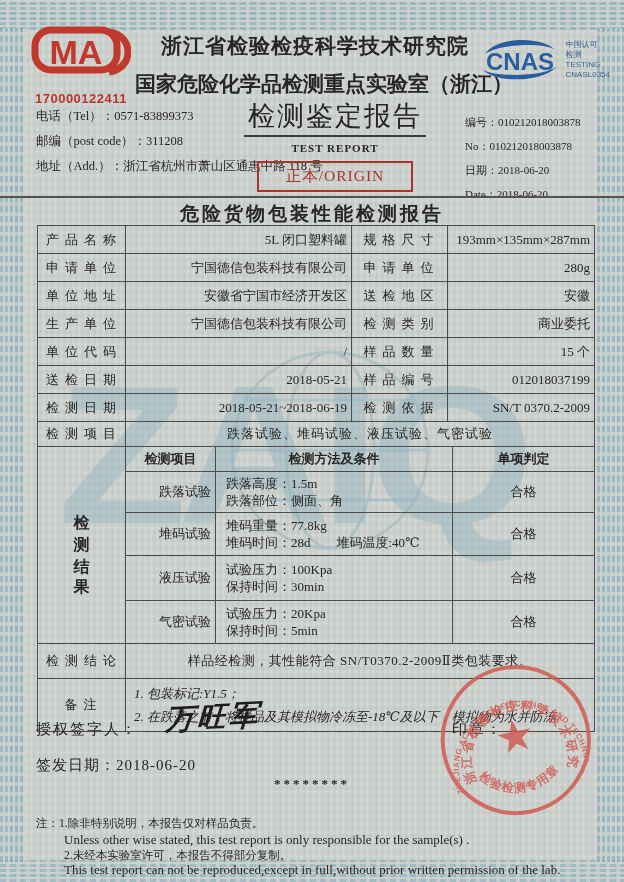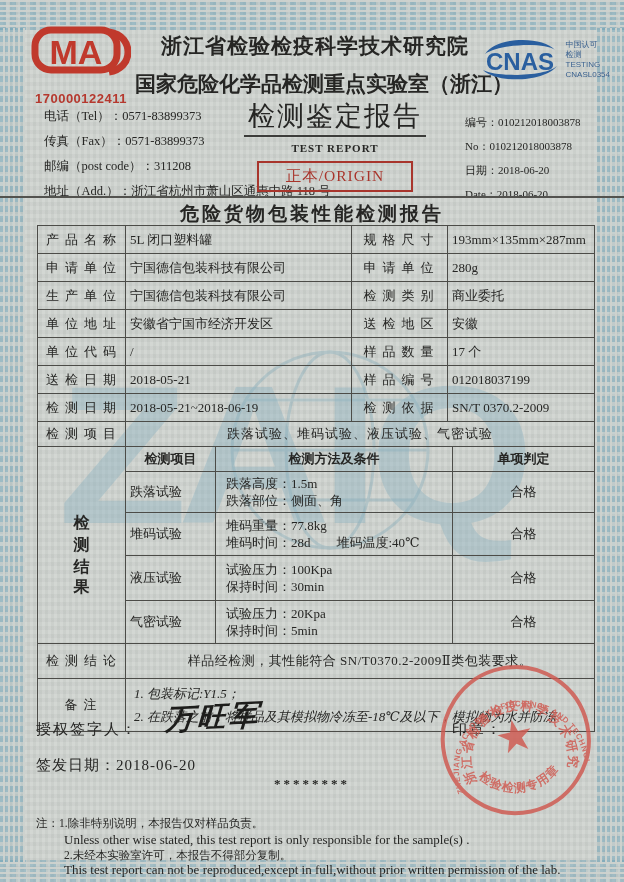--- a/index.html
+++ b/index.html
@@ -32,36 +32,36 @@
   
   .cma{left:30px;top:26px;width:102px;text-align:center;}
   .org-titles{left:135px;top:32px;width:360px;text-align:center;}
   .org-line1{font-size:21px;font-weight:bold;letter-spacing:1px;white-space:nowrap;}
   .org-line2{font-size:21px;font-weight:bold;letter-spacing:0px;margin-top:10px;white-space:nowrap;}
   .cnas{right:14px;top:34px;display:flex;align-items:center;gap:5px;}
   .cnas-side{font-family:"Liberation Sans","DejaVu Sans",sans-serif;color:#3a618f;font-size:8px;line-height:10px;}
   .cma-num{color:#b5382e;font-family:"Liberation Sans","DejaVu Sans",sans-serif;
     font-size:13px;font-weight:bold;letter-spacing:.5px;margin-top:1px;}
   
-  .contact{left:44px;top:104px;font-size:12.5px;line-height:25px;white-space:nowrap;}
+  .contact{left:36px;top:104px;font-size:12.5px;line-height:25px;white-space:nowrap;}
   .center-title{left:222px;top:98px;width:226px;text-align:center;}
   .rpt-cn{font-size:27px;letter-spacing:2px;border-bottom:2px solid #3c3c3a;display:inline-block;padding:0 4px 1px;white-space:nowrap;}
   .rpt-en{font-size:11px;font-weight:bold;letter-spacing:1px;margin-top:5px;}
   .origin-box{display:inline-block;border:2px solid #a8352c;color:#a8352c;font-size:15.5px;
     padding:3px 27px;margin-top:7px;letter-spacing:1px;}
   .numbers{left:465px;top:110px;font-size:11px;line-height:24px;white-space:nowrap;}
   .header-rule{position:absolute;z-index:2;left:0;top:196px;width:624px;border-top:2px solid #53534f;}
   .doc-title{left:0;top:201px;width:624px;text-align:center;font-size:19px;font-weight:bold;letter-spacing:3px;}
   
   .tbl-wrap{left:37px;top:225px;width:604px;}
   table{border-collapse:collapse;table-layout:fixed;width:557px;background:transparent;}
   table+table{margin-top:-1px;}
   td{border:1px solid #4c4c48;font-size:13px;padding:1px 4px;overflow:hidden;}
   .lbl{letter-spacing:6px;text-align:center;padding-left:8px;white-space:nowrap;}
-  .val{text-align:left;white-space:nowrap;}
+  .val{text-align:right;white-space:nowrap;}
   .r1 td{height:25px;}
   .items-val{text-align:center;letter-spacing:1px;}
   .side-cell{text-align:center;vertical-align:middle;}
   .side-vert{writing-mode:vertical-rl;text-orientation:upright;letter-spacing:22px;
     font-size:16px;font-weight:bold;margin:0 auto;line-height:1;}
   .meth{padding-left:10px;line-height:17px;}
   .meth div{white-space:nowrap;}
   .sub-h{text-align:center;font-weight:bold;height:22px;}
   .verdict{text-align:center;}
   .concl{letter-spacing:.5px;text-align:center;}
@@ -129,21 +129,20 @@
     <div class="cnas-side">
       <div>中国认可</div>
       <div>检测</div>
       <div>TESTING</div>
       <div>CNASL0354</div>
     </div>
   </div>
 
   <div class="z2 contact">
     <div><span>电话（Tel）：</span><span>0571-83899373</span></div>
-    <div><span>传真（Fax）：</span><span>0571-83899373</span></div>
     <div><span>邮编（post code）：</span><span>311208</span></div>
     <div><span>地址（Add.）：</span><span>浙江省杭州市萧山区通惠中路 118 号</span></div>
   </div>
 
   <div class="z2 center-title">
     <div class="rpt-cn">检测鉴定报告</div>
     <div class="rpt-en">TEST REPORT</div>
     <div class="origin-box">正本/ORIGIN</div>
   </div>
 
@@ -173,36 +172,36 @@
         <td class="lbl">规格尺寸</td>
         <td class="val">193mm×135mm×287mm</td>
       </tr>
       <tr class="r1">
         <td class="lbl">申请单位</td>
         <td class="val">宁国德信包装科技有限公司</td>
         <td class="lbl">申请单位</td>
         <td class="val">280g</td>
       </tr>
       <tr class="r1">
+        <td class="lbl">单位地址</td>
+        <td class="val">安徽省宁国市经济开发区</td>
+        <td class="lbl">送检地区</td>
+        <td class="val">安徽</td>
+      </tr>
+      <tr class="r1">
         <td class="lbl">生产单位</td>
         <td class="val">宁国德信包装科技有限公司</td>
         <td class="lbl">检测类别</td>
         <td class="val">商业委托</td>
       </tr>
       <tr class="r1">
-        <td class="lbl">单位地址</td>
-        <td class="val">安徽省宁国市经济开发区</td>
-        <td class="lbl">送检地区</td>
-        <td class="val">安徽</td>
-      </tr>
-      <tr class="r1">
         <td class="lbl">单位代码</td>
         <td class="val">/</td>
         <td class="lbl">样品数量</td>
-        <td class="val">17 个</td>
+        <td class="val">15 个</td>
       </tr>
       <tr class="r1">
         <td class="lbl">送检日期</td>
         <td class="val">2018-05-21</td>
         <td class="lbl">样品编号</td>
         <td class="val">012018037199</td>
       </tr>
       <tr class="r1">
         <td class="lbl">检测日期</td>
         <td class="val">2018-05-21~2018-06-19</td>

